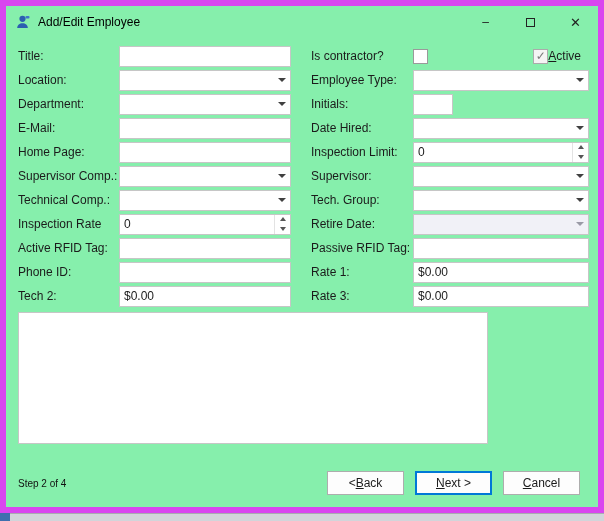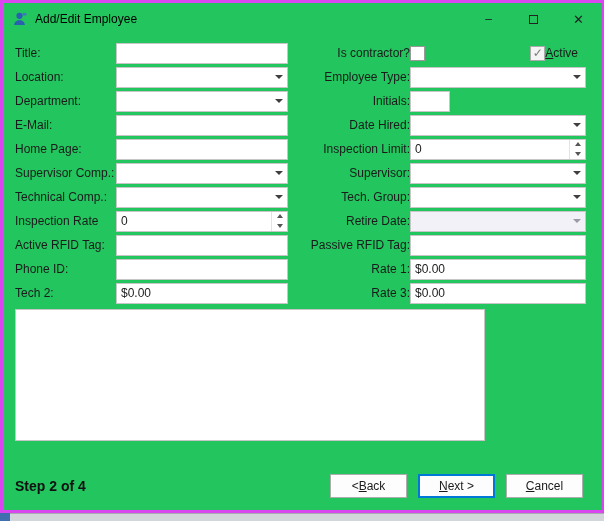--- a/index.html
+++ b/index.html
@@ -5,41 +5,41 @@
   * { box-sizing: border-box; margin: 0; padding: 0; }
   html, body { width: 604px; height: 521px; }
   body {
     font-family: "Liberation Sans", sans-serif;
     font-size: 12px;
     color: #1b1b1b;
     background: #ffffff;
   }
   .window {
     width: 604px; height: 513px;
-    border: 3px solid #d946ef;
-    background: #22c55e;
+    border: 6px solid #d946ef;
+    background: #86efac;
     display: flex; flex-direction: column;
     overflow: hidden;
   }
   
   .titlebar { height: 32px; display: flex; align-items: center; flex: 0 0 auto; }
   .title-icon { margin-left: 9px; width: 16px; height: 16px; display: block; }
   .title-text { margin-left: 7px; font-size: 12px; color: #000; }
   .win-controls { margin-left: auto; display: flex; height: 100%; }
   .win-btn { width: 45px; height: 100%; display: flex; align-items: center; justify-content: center; color: #222; cursor: default; font-size: 12px; }
   .max-glyph { width: 9px; height: 9px; border: 1px solid #222; display: block; }
   .close-glyph { font-size: 13px; }
   
   .form { padding: 6px 0 0 12px; flex: 0 0 auto; }
   .frow { display: flex; align-items: center; height: 24px; }
   .frow.comments { align-items: flex-start; height: auto; margin-top: 4px; }
   .l-lbl { width: 101px; flex: 0 0 101px; }
   .l-inp { width: 172px; flex: 0 0 172px; }
   .gap   { width: 20px; flex: 0 0 20px; }
-  .r-lbl { width: 102px; flex: 0 0 102px; text-align: right; }
+  .r-lbl { width: 102px; flex: 0 0 102px; }
   .r-inp { width: 176px; flex: 0 0 176px; }
   .lbl { white-space: nowrap; overflow: hidden; }
   .txt {
     width: 100%; height: 21px;
     border: 1px solid #c6c6c6;
     background: #fff;
     font-family: "Liberation Sans", sans-serif;
     font-size: 12px; color: #1b1b1b;
     padding: 0 4px;
     outline: none;
@@ -77,21 +77,21 @@
   .active-group .lbl { margin-left: 0; }
   
   .comments-area {
     width: 470px; height: 132px;
     border: 1px solid #c6c6c6; background: #fff;
     resize: none; outline: none;
     font-family: "Liberation Sans", sans-serif; font-size: 12px;
   }
   
   .footer { margin-top: auto; display: flex; align-items: center; padding: 0 18px 12px 12px; }
-  .step-label { font-weight: bold; font-size: 14px; color: #111; }
+  .step-label { font-weight: normal; font-size: 10px; color: #111; }
   .btn-group { margin-left: auto; display: flex; gap: 11px; }
   .btn {
     width: 77px; height: 24px;
     background: #fdfdfd;
     border: 1px solid #adadad;
     font-family: "Liberation Sans", sans-serif; font-size: 12px; color: #1b1b1b;
     display: flex; align-items: center; justify-content: center;
     cursor: default;
   }
   .btn.default { border: 2px solid #0078d7; }

